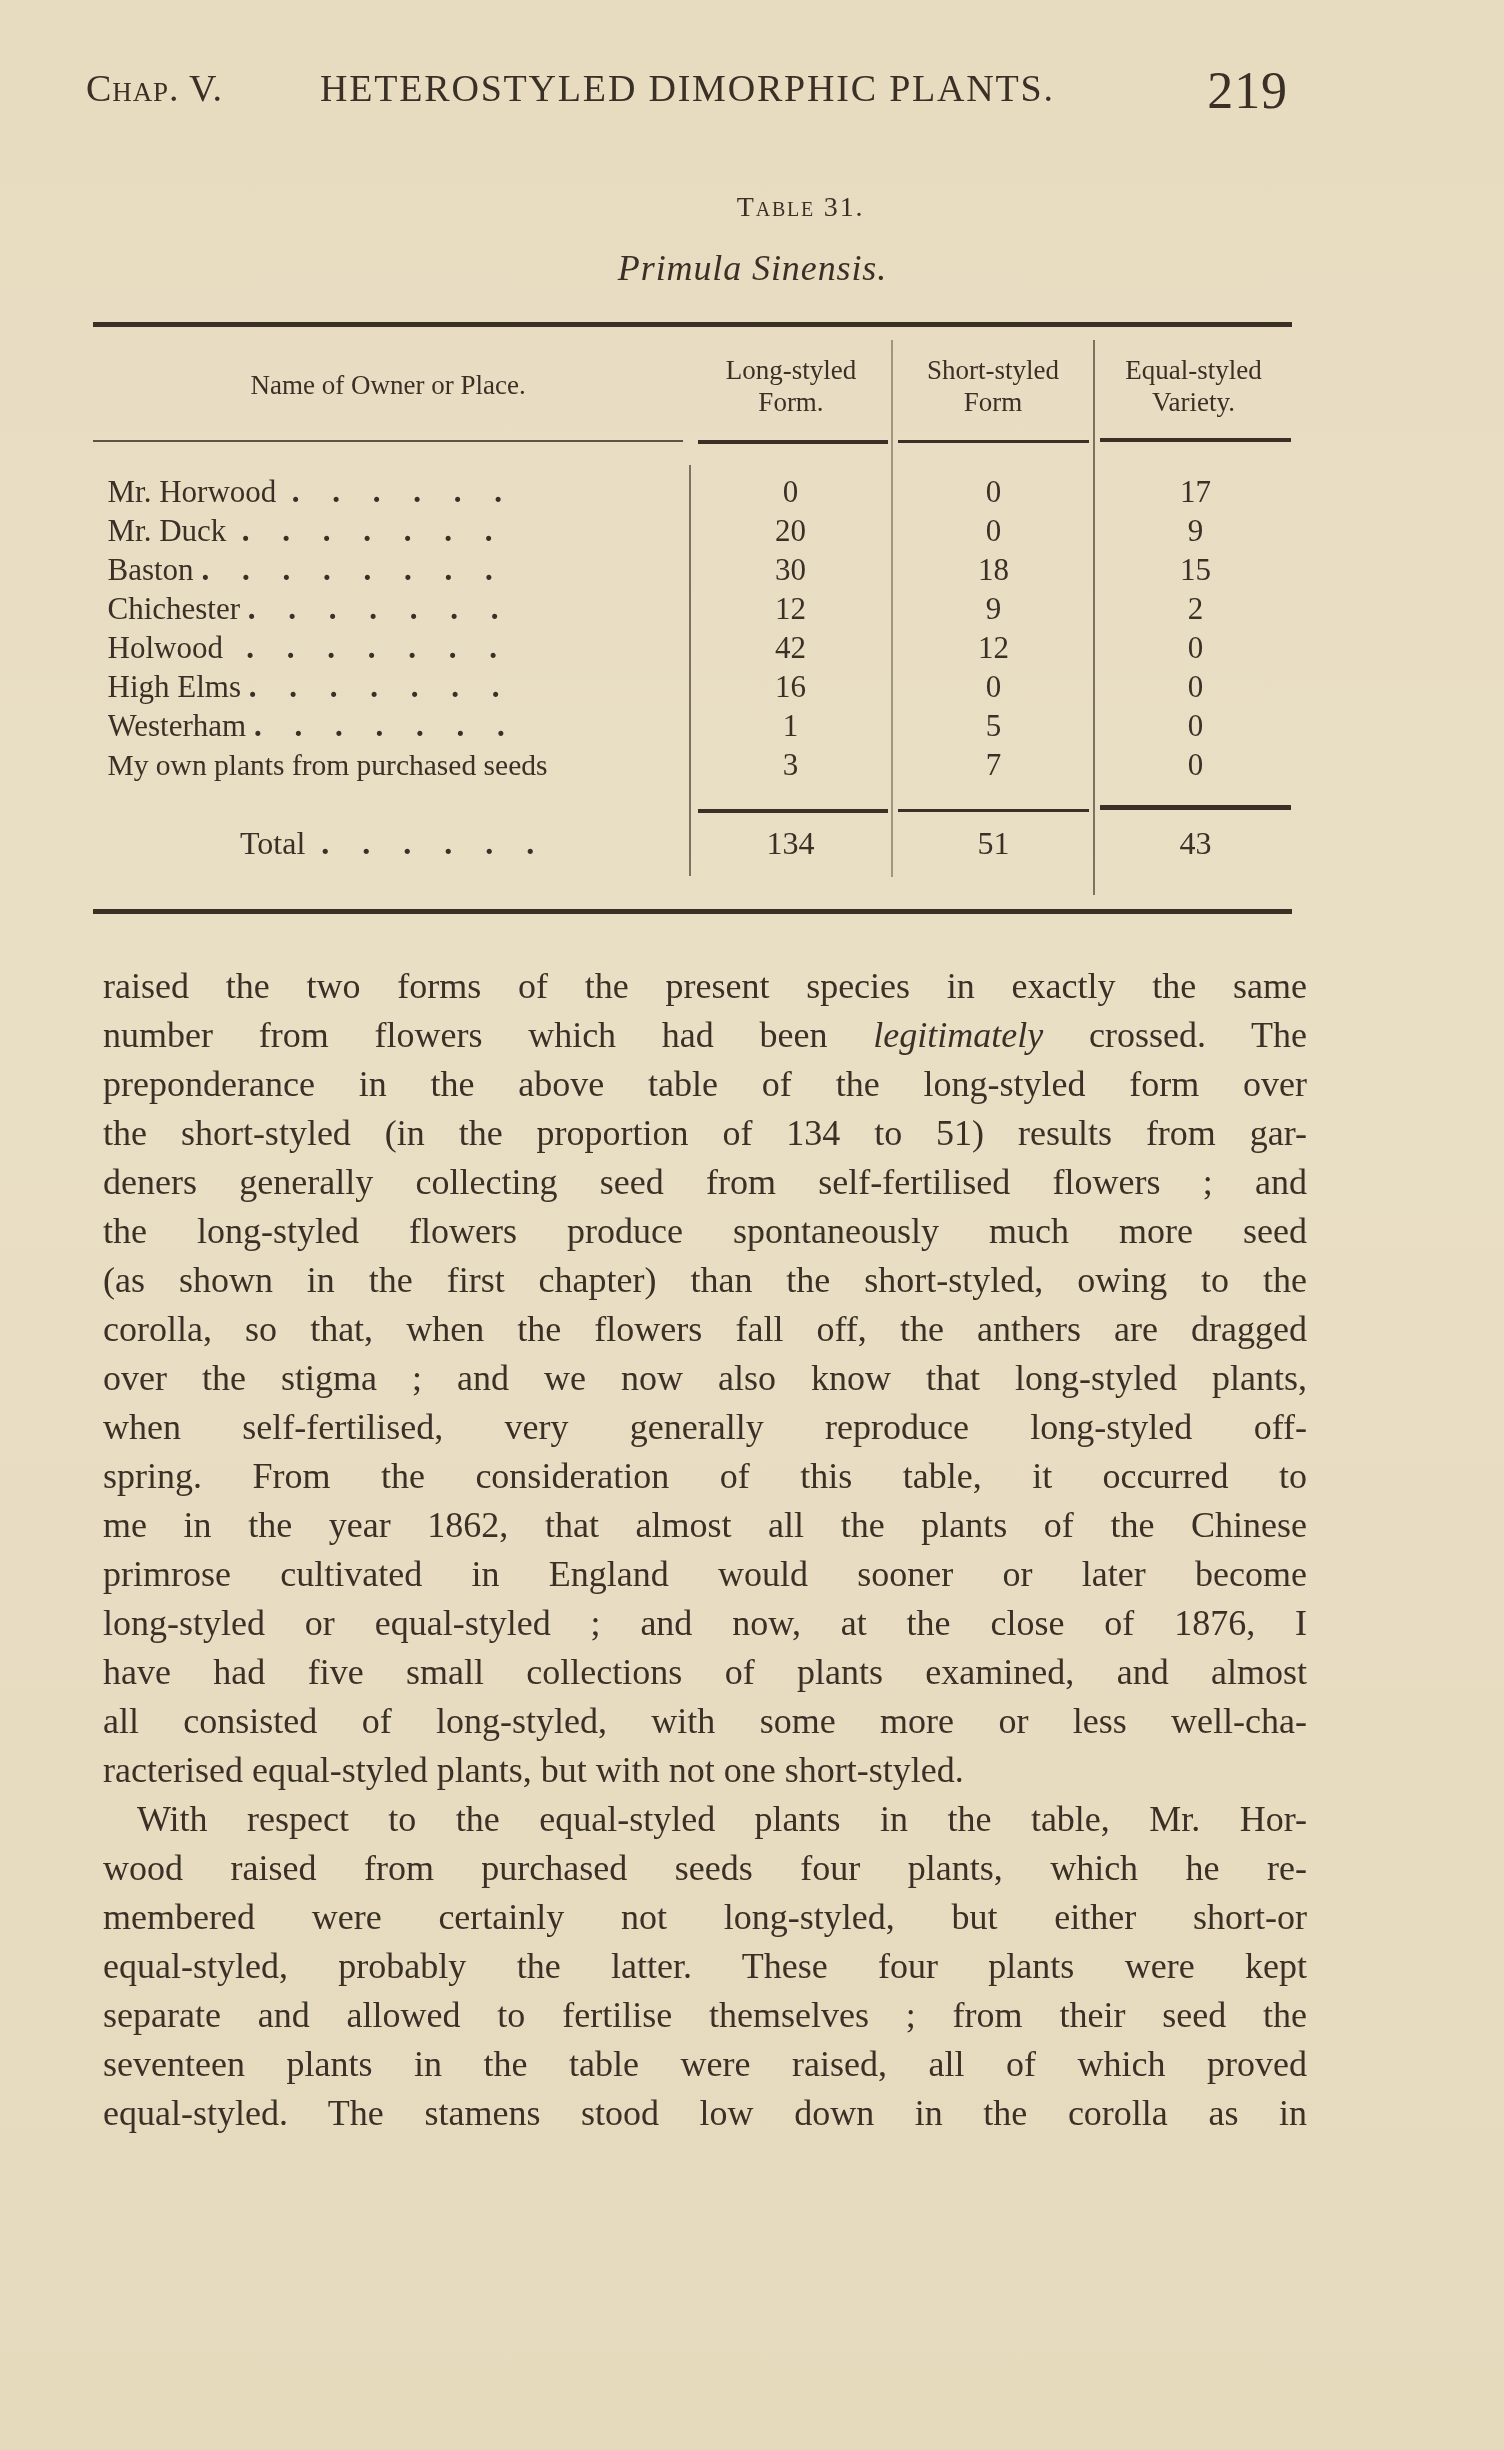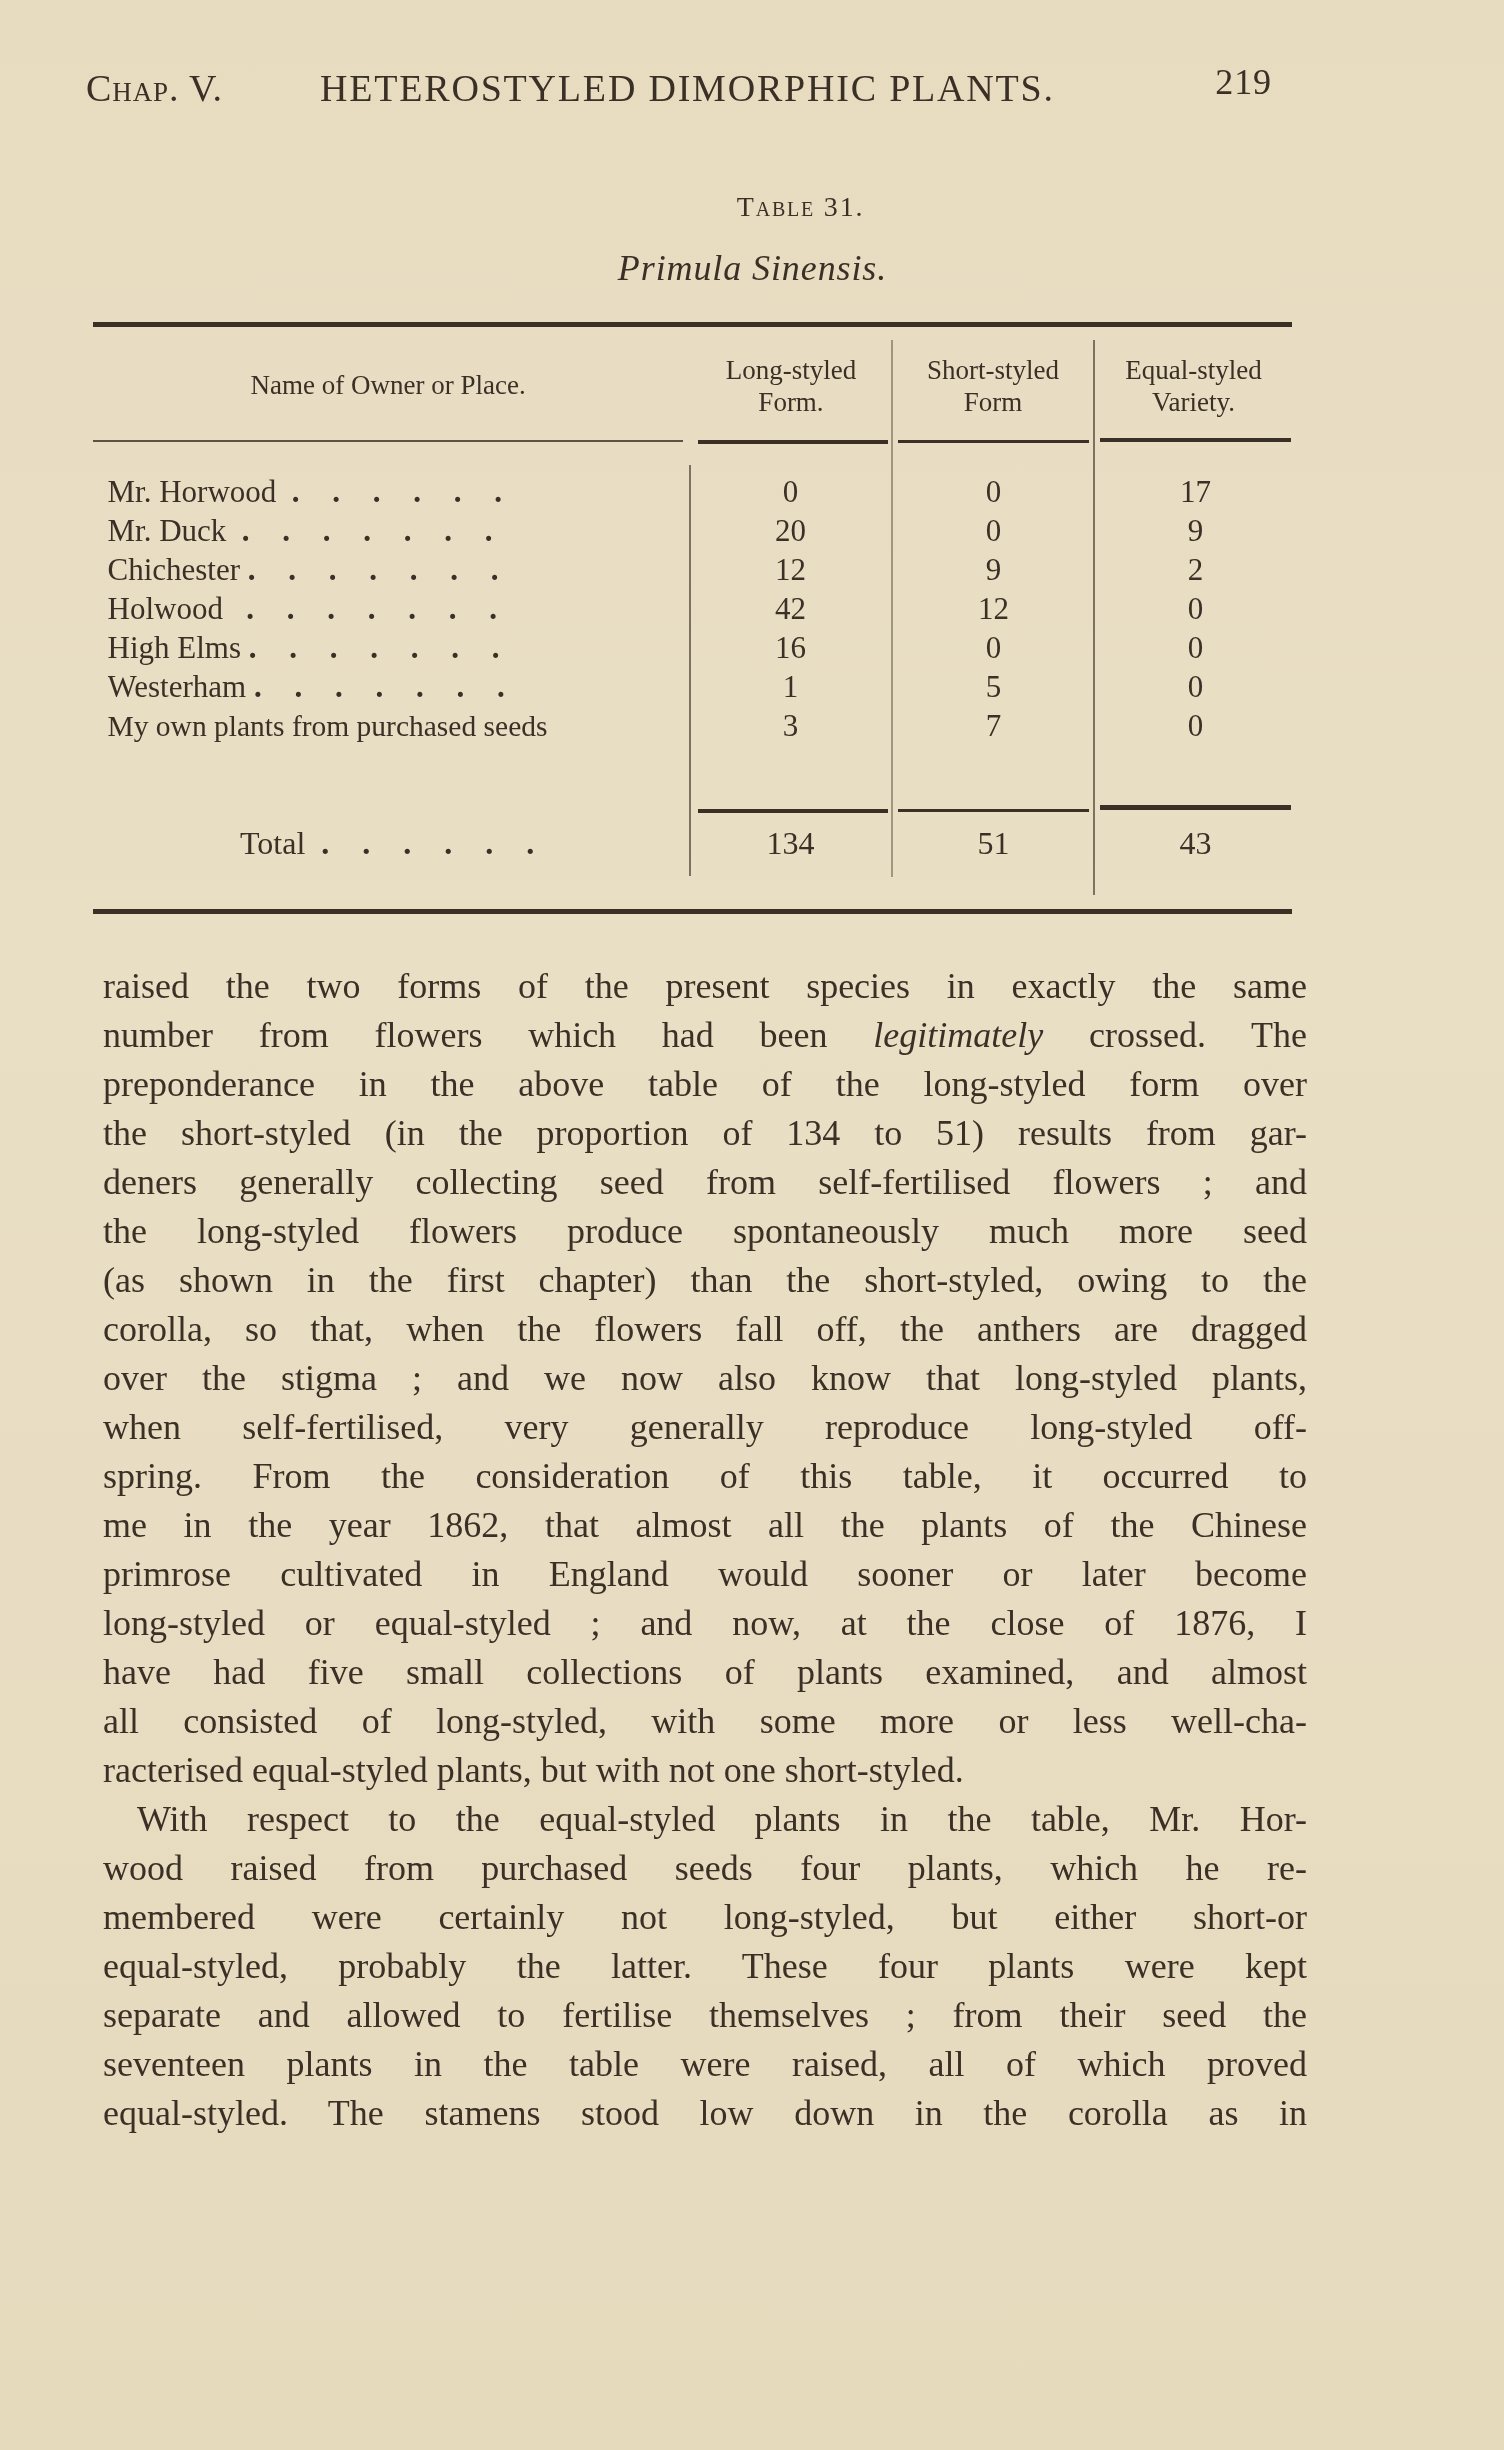--- a/index.html
+++ b/index.html
@@ -40,23 +40,23 @@
       font-variant: small-caps;
     }
     .running-head .title {
       position: absolute;
       left: 234px;
       top: 0;
       letter-spacing: 1.8px;
     }
     .running-head .pageno {
       position: absolute;
-      right: 16px;
+      right: 0;
       top: -5.4px;
-      font-size: 36px;
+      font-size: 52px;
     }
     .table-caption {
       position: absolute;
       left: 0;
       width: 1505px;
       text-align: center;
     }
     .table-caption.num {
       top: 191px;
       font-size: 28px;
@@ -238,20 +238,26 @@
         <div class="name"><span>Mr. Horwood</span>&nbsp;&nbsp;<span class="dots">. . . . . .</span></div>
         <div class="val c1">0</div>
         <div class="val c2">0</div>
         <div class="val c3">17</div>
       </div>
       <div class="row">
         <div class="name"><span>Mr. Duck</span>&nbsp;&nbsp;<span class="dots">. . . . . . .</span></div>
         <div class="val c1">20</div>
         <div class="val c2">0</div>
         <div class="val c3">9</div>
+      </div>
+      <div class="row">
+        <div class="name"><span>Baston</span>&nbsp;<span class="dots">. . . . . . . .</span></div>
+        <div class="val c1">30</div>
+        <div class="val c2">18</div>
+        <div class="val c3">15</div>
       </div>
       <div class="row">
         <div class="name"><span>Chichester</span>&nbsp;<span class="dots">. . . . . . .</span></div>
         <div class="val c1">12</div>
         <div class="val c2">9</div>
         <div class="val c3">2</div>
       </div>
       <div class="row">
         <div class="name"><span>Holwood</span>&nbsp;&nbsp;&nbsp;<span class="dots">. . . . . . .</span></div>
         <div class="val c1">42</div>

